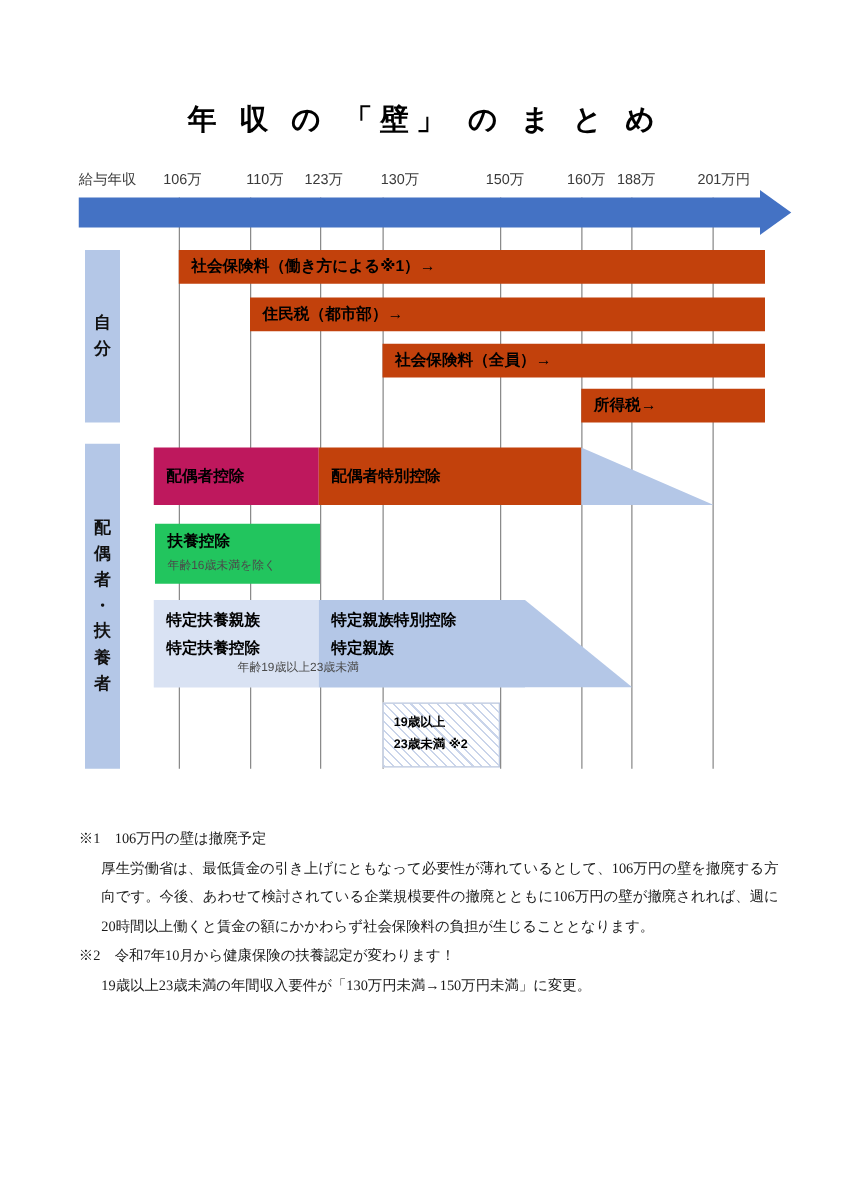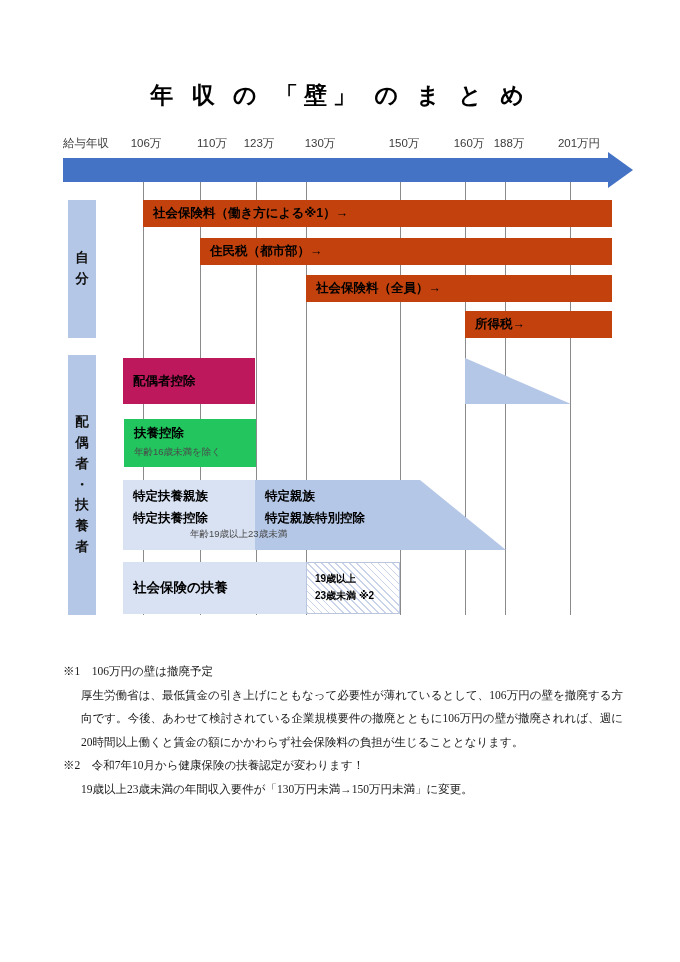--- a/index.html
+++ b/index.html
@@ -196,43 +196,43 @@
     <span>配</span>
     <span>偶</span>
     <span>者</span>
     <span>・</span>
     <span>扶</span>
     <span>養</span>
     <span>者</span>
   </div>
 
   <div class="bar light" style="left:123px; top:358px; width:132px; height:46px;">配偶者控除</div>
+  <div class="bar" style="left:255px; top:358px; width:210px; height:46px;">配偶者特別控除</div>
   <svg class="taper" style="left:465px; top:358px;" width="106" height="46">
     <polygon points="0,0 106,46 0,46" fill="#b4c7e7"></polygon>
   </svg>
 
   <div class="bar-stack light" style="left:124px; top:419px; width:132px; height:48px; background:#22c55e; padding:6px 0 0 10px;">
     <div>扶養控除</div>
     <div class="sub-note" style="margin-top:4px;">年齢16歳未満を除く</div>
   </div>
 
   <div class="bar-stack light" style="left:123px; top:480px; width:132px; height:70px; background:#d9e2f3; padding:6px 0 0 10px;">
     <div style="line-height:1.75;">特定扶養親族</div>
     <div style="line-height:1.75;">特定扶養控除</div>
   </div>
   <div class="bar-stack" style="left:255px; top:480px; width:165px; height:70px; background:#b4c7e7; padding:6px 0 0 10px;">
+    <div style="line-height:1.75;">特定親族特別控除</div>
     <div style="line-height:1.75;">特定親族</div>
-    <div style="line-height:1.75;">特定親族特別控除</div>
   </div>
   <svg class="taper" style="left:420px; top:480px;" width="86" height="70">
     <polygon points="0,0 86,70 0,70" fill="#b4c7e7"></polygon>
   </svg>
   <div class="sub-note" style="position:absolute; left:190px; top:528px;">年齢19歳以上23歳未満</div>
 
-  <div class="bar" style="left:123px; top:562px; width:183px; height:52px; background:#d9e2f3; font-size:13.5px;">社会保険の扶養</div>
   <div class="hatched" style="left:306px; top:562px; width:94px; height:52px;">
     <div>19歳以上</div>
     <div>23歳未満 ※2</div>
   </div>
 
 </div>
 
 <div id="notes">
   <div class="note-head">
     <span>※1</span>

